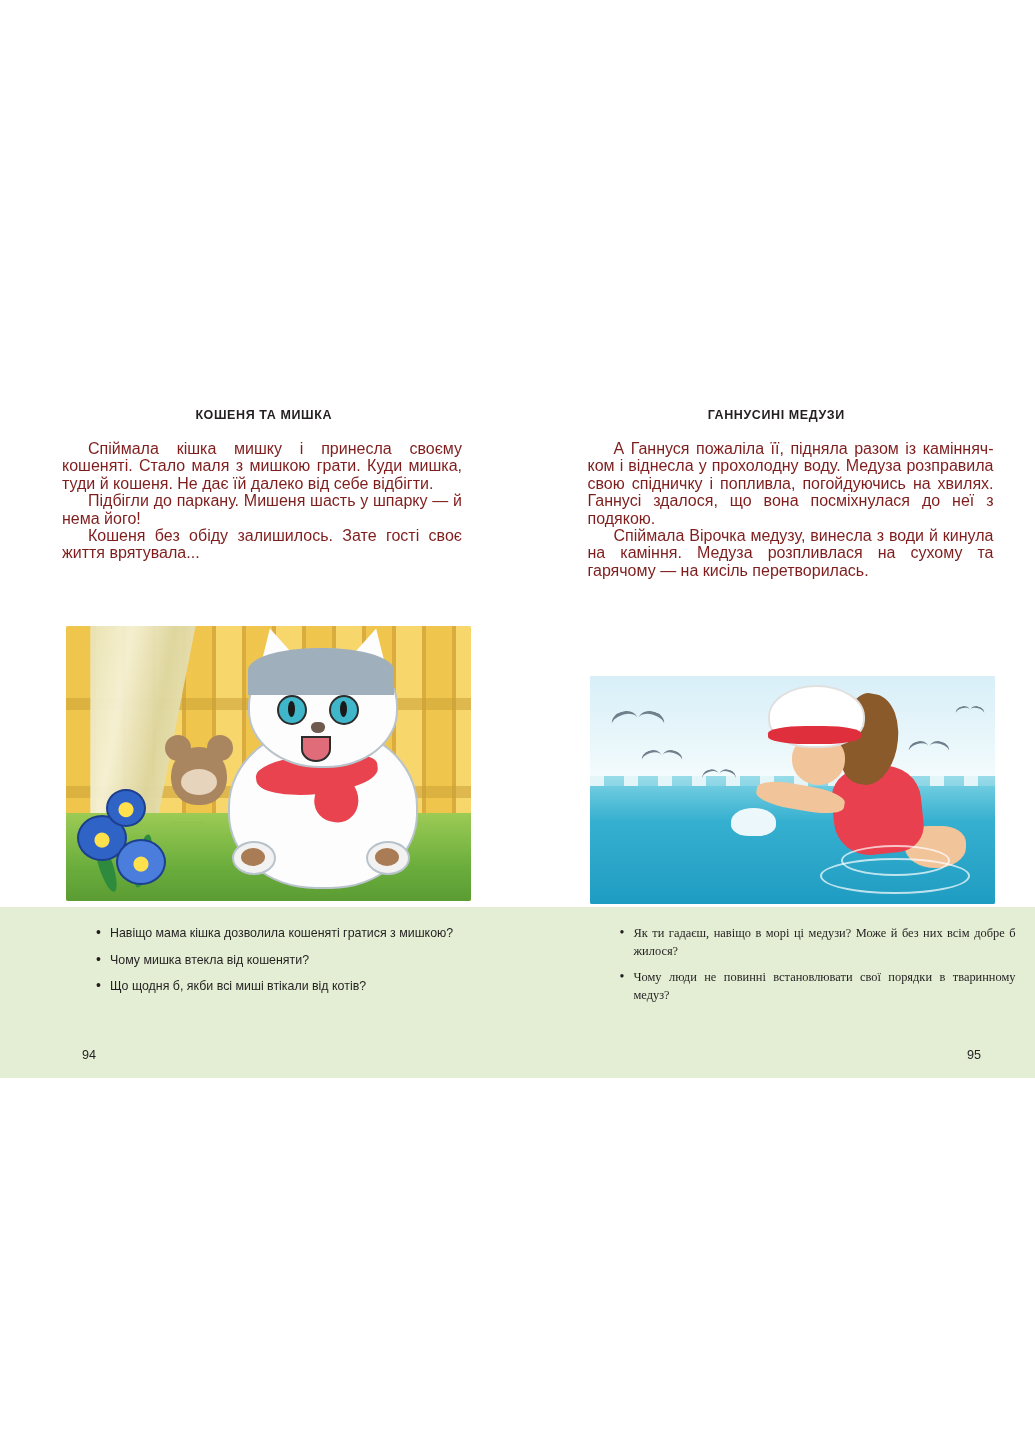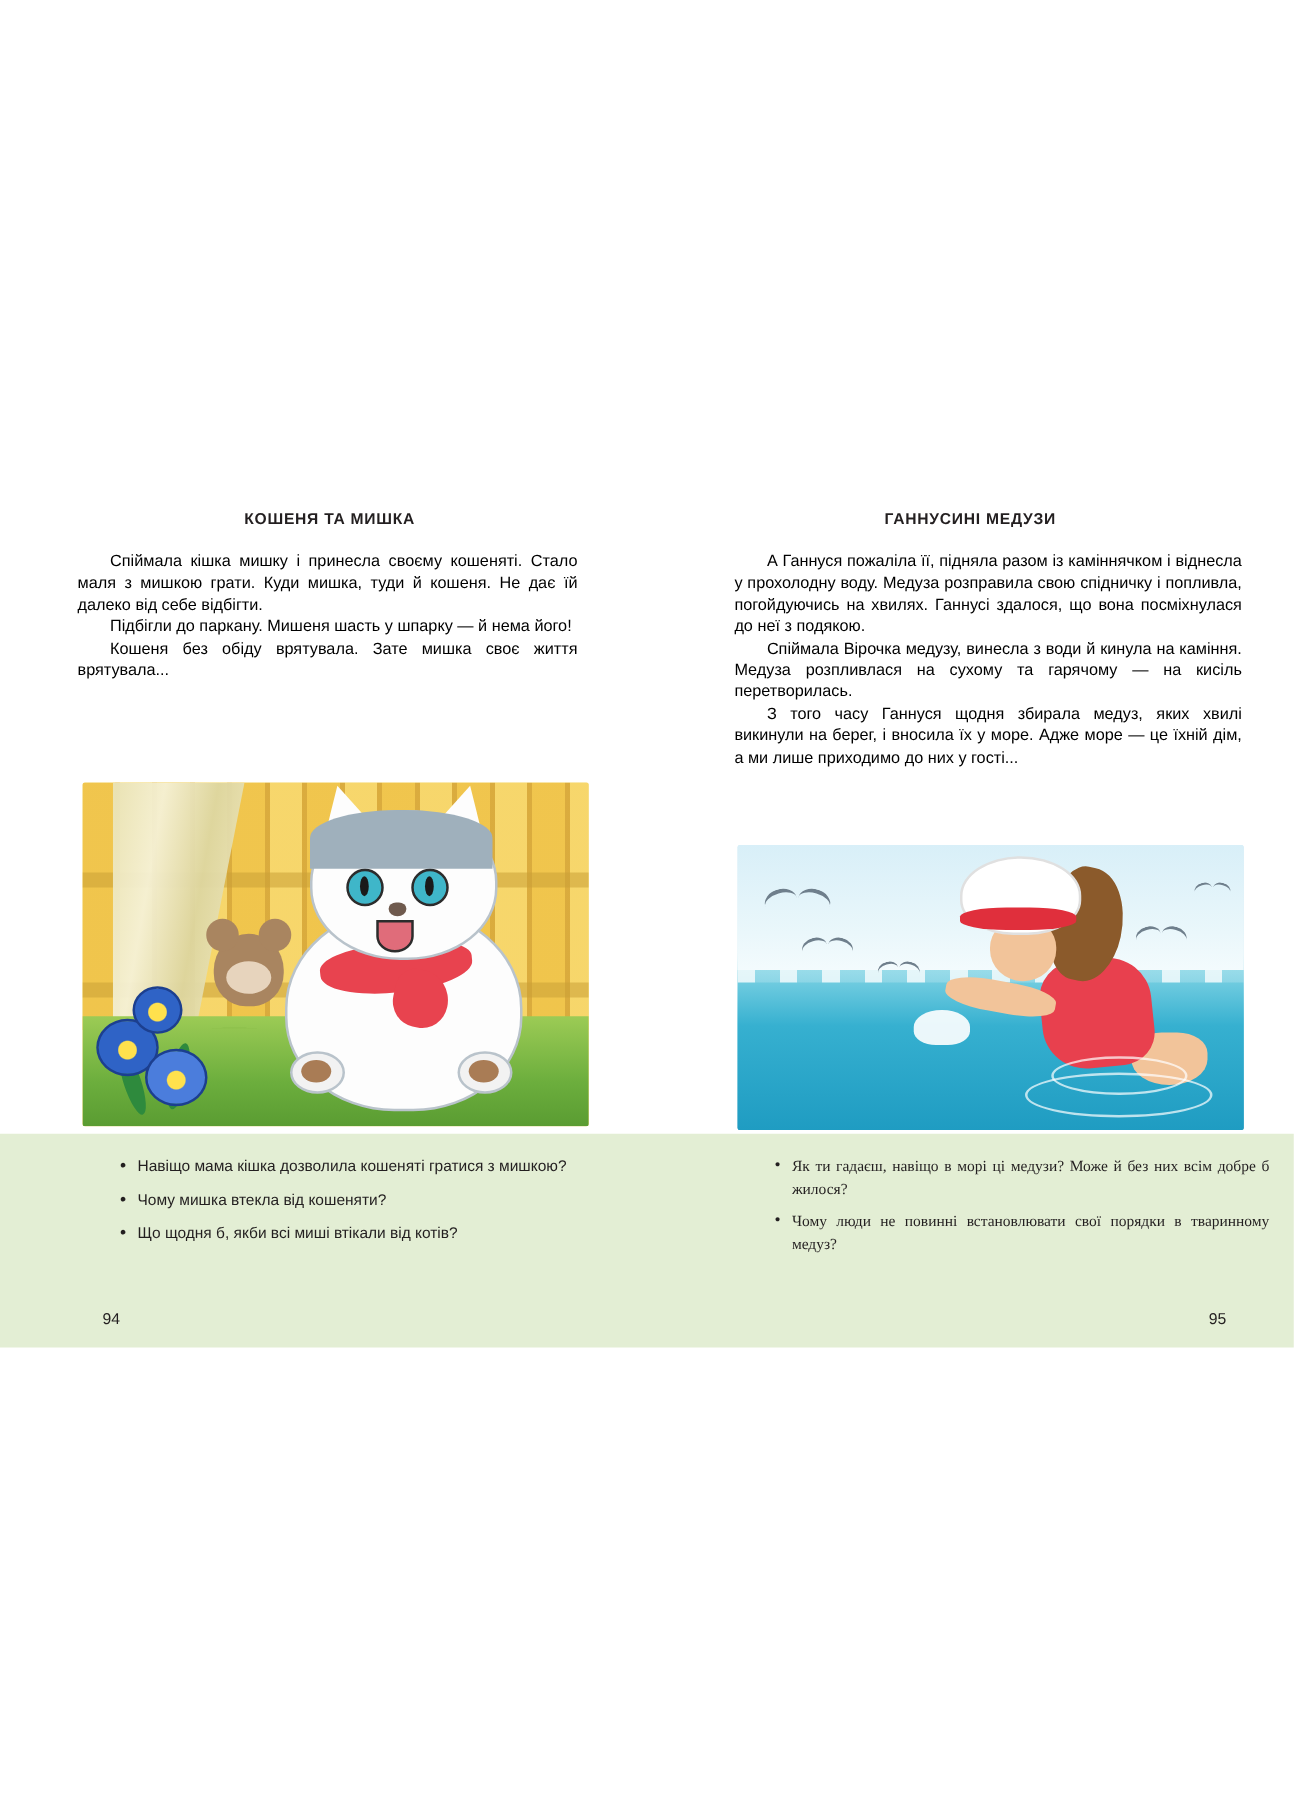--- a/index.html
+++ b/index.html
@@ -64,24 +64,24 @@
     font-weight: bold;
     letter-spacing: 0.6px;
     color: #231f20;
     margin: 0;
     padding: 30px 0 0 0;
   }
 
   .left .title { padding-left: 10px; }
 
   .body-text {
-    font-size: 13px;
+    font-size: 16px;
     line-height: 17.4px;
     text-align: justify;
-    color: #000000;
+    color: #7f1d1d;
   }
 
   .left .body-text {
     position: absolute;
     left: 62px;
     top: 62px;
     width: 400px;
   }
 
   .right .body-text {
@@ -505,21 +505,21 @@
   <div class="spread">
     <div class="columns">
 
       <div class="page left">
         <div class="page-inner">
           <h1 class="title">КОШЕНЯ ТА МИШКА</h1>
 
           <div class="body-text">
             <p>Спіймала кішка мишку і принесла своєму кошеняті. Стало маля з мишкою грати. Куди мишка, туди й кошеня. Не дає їй далеко від себе відбігти.</p>
             <p>Підбігли до паркану. Мишеня шасть у шпарку — й нема його!</p>
-            <p>Кошеня без обіду врятувала. Зате мишка своє життя врятувала...</p>
+            <p>Кошеня без обіду залишилось. Зате гості своє життя врятувала...</p>
           </div>
 
           <div class="illo illo-left">
             <div class="fence"></div>
             <div class="fence-rail" style="top:26%"></div>
             <div class="fence-rail" style="top:58%"></div>
             <div class="curtain"></div>
             <div class="grass"></div>
             <div class="mouse">
               <div class="mouse-face"></div>
@@ -545,21 +545,20 @@
         </div>
       </div>
 
       <div class="page right">
         <div class="page-inner">
           <h1 class="title">ГАННУСИНІ МЕДУЗИ</h1>
 
           <div class="body-text">
             <p>А Ганнуся пожаліла її, підняла разом із камінняч­ком і віднесла у прохолодну воду. Медуза розправила свою спідничку і попливла, погойдуючись на хвилях. Ганнусі здалося, що вона посміхнулася до неї з подякою.</p>
             <p>Спіймала Вірочка медузу, винесла з води й кинула на каміння. Медуза розпливлася на сухому та гарячому — на кисіль перетворилась.</p>
-            <p>З того часу Ганнуся щодня збирала медуз, яких хвилі викинули на берег, і вносила їх у море. Адже море — це їхній дім, а ми лише приходимо до них у гості...</p>
           </div>
 
           <div class="illo illo-right">
             <div class="sky"></div>
             <div class="sea"></div>
             <div class="foam"></div>
             <div class="gull g1"></div>
             <div class="gull g2"></div>
             <div class="gull g3"></div>
             <div class="gull g4"></div>

